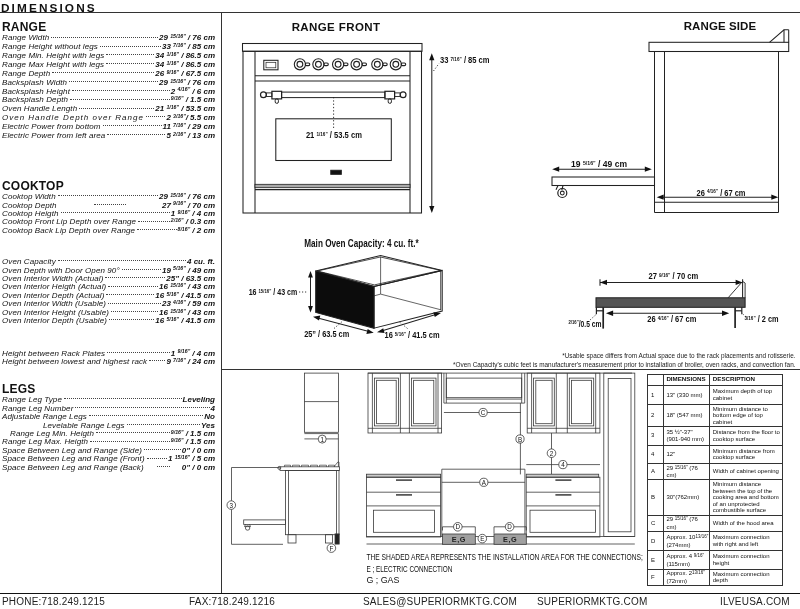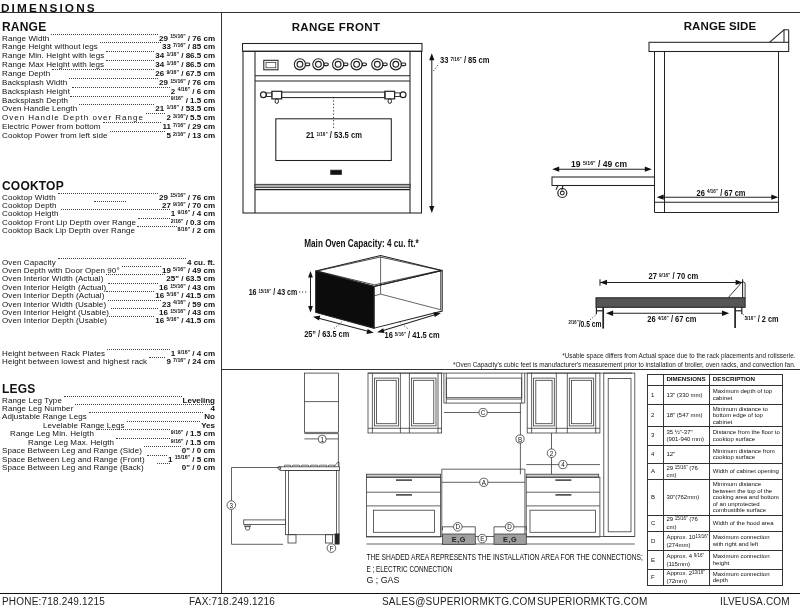--- a/index.html
+++ b/index.html
@@ -2,21 +2,21 @@
 <html><head>
 <meta charset="utf-8">
 <style>
   html,body{margin:0;padding:0;}
   body{width:800px;height:609px;position:relative;background:#fff;
        font-family:"Liberation Sans",sans-serif;color:#111;overflow:hidden;}
   .abs{position:absolute;}
   
   .sec{position:absolute;left:2px;width:213px;}
   .sechead{font-size:12px;font-weight:bold;letter-spacing:.2px;}
-  .row{display:flex;align-items:flex-start;font-size:8px;white-space:nowrap;}
+  .row{display:flex;align-items:center;font-size:8px;white-space:nowrap;font-style:italic;}
   .row .lbl{letter-spacing:.1px;}
   .row .dots{flex:1;border-bottom:1px dotted #444;margin:0 1px 1.5px 2px;min-width:4px;}
   .row .val{font-weight:bold;text-align:right;}
   .row sup{font-size:5.2px;font-weight:bold;vertical-align:baseline;position:relative;top:-2.2px;letter-spacing:0;}
   
   table.dim{position:absolute;left:647.4px;top:373.5px;border-collapse:collapse;table-layout:fixed;
             font-size:6px;line-height:6.6px;}
   table.dim td,table.dim th{border:1px solid #333;padding:.5px 1px .5px 2.5px;vertical-align:middle;text-align:left;font-weight:normal;overflow:hidden;}
   table.dim th{font-weight:bold;font-size:6.2px;}
   .fr{font-size:4.5px;position:relative;top:-1px;}
@@ -90,21 +90,21 @@
         <span class="lbl" style="letter-spacing:1px;">Oven Handle Depth over Range</span>
         <span class="dots"></span>
         <span class="val">2 <sup>3/16"</sup>/ 5.5 cm</span>
       </div>
     <div class="row" style="height:8.86px;">
         <span class="lbl">Electric Power from bottom</span>
         <span class="dots"></span>
         <span class="val">11 <sup>7/16"</sup> / 29 cm</span>
       </div>
     <div class="row" style="height:8.86px;">
-        <span class="lbl">Cooktop Power from left side</span>
+        <span class="lbl">Electric Power from left area</span>
         <span class="dots"></span>
         <span class="val">5 <sup>2/16"</sup> / 13 cm</span>
       </div>
   </div>
 </div>
 
 <div class="sec" style="top:179px;">
   <div class="sechead">COOKTOP</div>
   <div style="margin-top:-0.5px;">
     <div class="row" style="height:8.43px;">
@@ -211,21 +211,21 @@
     <div class="row" style="height:8.44px;padding-left:41px;">
         <span class="lbl">Levelable Range Legs</span>
         <span class="dots"></span>
         <span class="val">Yes</span>
       </div>
     <div class="row" style="height:8.44px;padding-left:8px;">
         <span class="lbl">Range Leg Min. Heigth</span>
         <span class="dots"></span>
         <span class="val"><sup>9/16"</sup> / 1.5 cm</span>
       </div>
-    <div class="row" style="height:8.44px;margin-left:26px;">
+    <div class="row" style="height:8.44px;">
         <span class="lbl">Range Leg Max. Heigth</span>
         <span class="dots"></span>
         <span class="val"><sup>9/16"</sup> / 1.5 cm</span>
       </div>
     <div class="row" style="height:8.44px;">
         <span class="lbl">Space Between Leg and Range (Side)</span>
         <span class="dots"></span>
         <span class="val">0" / 0 cm</span>
       </div>
     <div class="row" style="height:8.44px;">
@@ -246,21 +246,21 @@
 <div class="abs" style="left:620px;top:20px;width:200px;text-align:center;font-size:11.5px;font-weight:bold;letter-spacing:.1px;">RANGE SIDE</div>
 
 <div class="abs" style="right:4.5px;top:351.5px;font-size:6.4px;color:#222;">*Usable space differs from Actual space due to the rack placements and rotisserie.</div>
 
 <div class="abs" style="right:4.5px;top:361px;font-size:6.4px;color:#222;">*Oven Capacity's cubic feet is manufacturer's measurement prior to installation of broiler, oven racks, and convection fan.</div>
 
 <div class="foot" style="left:2px;">PHONE:718.249.1215</div>
 
 <div class="foot" style="left:189px;">FAX:718.249.1216</div>
 
-<div class="foot" style="left:382px;">SALES@SUPERIORMKTG.COM</div>
+<div class="foot" style="left:363px;">SALES@SUPERIORMKTG.COM</div>
 
 <div class="foot" style="left:537px;">SUPERIORMKTG.COM</div>
 
 <div class="foot" style="left:720px;">ILVEUSA.COM</div>
 
 <table class="dim">
   <colgroup>
       <col style="width:15.5px;">
       <col style="width:44px;">
       <col style="width:73.2px;">

